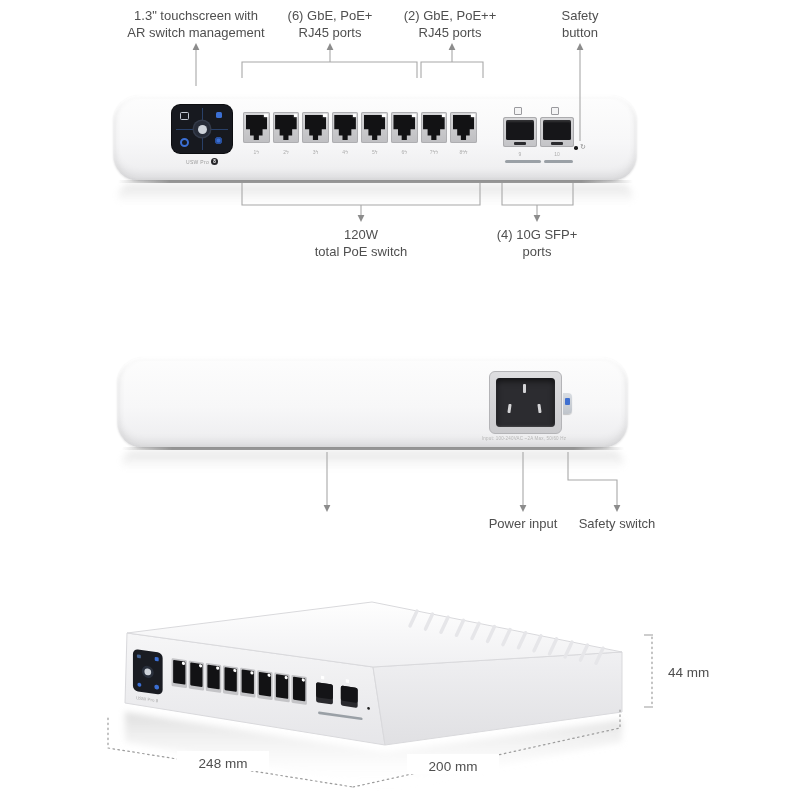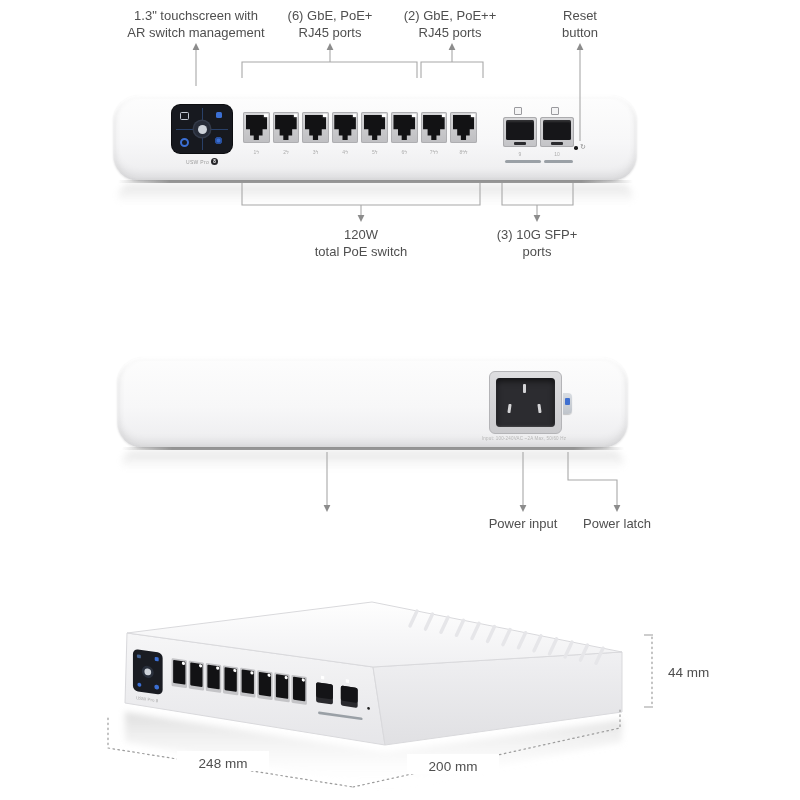--- a/index.html
+++ b/index.html
@@ -71,21 +71,21 @@
 <body>
 
 <div id="canvas">
 
   <div class="callout" style="left:196px;top:8px;">1.3" touchscreen with
 AR switch management</div>
   <div class="callout" style="left:330px;top:8px;">(6) GbE, PoE+
 RJ45 ports</div>
   <div class="callout" style="left:450px;top:8px;">(2) GbE, PoE++
 RJ45 ports</div>
-  <div class="callout" style="left:580px;top:8px;">Reset
+  <div class="callout" style="left:580px;top:8px;">Safety
 button</div>
 
   <div class="device" style="left:113px;top:95px;width:524px;height:86px;">
 
     <div class="screen" style="left:59px;top:10px;width:60px;height:48px;">
       <div class="xh" style="left:29.5px;top:3px;width:1px;height:42px;opacity:.9;"></div>
       <div class="xh" style="left:4px;top:23.5px;width:52px;height:1px;opacity:.9;"></div>
       <div class="scr-center" style="left:22px;top:16px;">
           <i></i>
         </div>
@@ -159,40 +159,40 @@
     <div class="graybar" style="left:392px;top:65px;width:36px;"></div>
     <div class="graybar" style="left:431px;top:65px;width:29px;"></div>
     <div class="resetdot" style="left:461px;top:51px;"></div>
     <div class="reseticon" style="left:467px;top:48px;">↻</div>
   </div>
   <div class="shadowline" style="left:118px;top:180px;width:515px;"></div>
   <div class="reflect" style="left:118px;top:184px;width:515px;height:26px;"></div>
 
   <div class="callout" style="left:361px;top:227px;">120W
 total PoE switch</div>
-  <div class="callout" style="left:537px;top:227px;">(3) 10G SFP+
+  <div class="callout" style="left:537px;top:227px;">(4) 10G SFP+
 ports</div>
 
   <div class="device" style="left:117px;top:357px;width:511px;height:91px;">
     <div class="inlet" style="left:372px;top:14px;width:71px;height:61px;">
       <div class="pit"></div>
       <div class="prong" style="left:33px;top:12px;"></div>
       <div class="prong" style="left:18px;top:32px;transform:rotate(8deg);"></div>
       <div class="prong" style="left:48px;top:32px;transform:rotate(-8deg);"></div>
     </div>
     <div class="latch" style="left:446px;top:36px;">
         <i></i>
       </div>
     <div class="rating" style="left:407px;top:79px;">Input: 100-240VAC ~2A Max, 50/60 Hz</div>
   </div>
   <div class="shadowline" style="left:122px;top:447px;width:502px;"></div>
   <div class="reflect" style="left:122px;top:451px;width:502px;height:24px;"></div>
 
   <div class="callout" style="left:523px;top:516px;">Power input</div>
-  <div class="callout" style="left:617px;top:516px;">Power latch</div>
+  <div class="callout" style="left:617px;top:516px;">Safety switch</div>
 
   <svg id="overlay" width="800" height="800" viewBox="0 0 800 800">
     <defs>
       <linearGradient id="gTop" x1="0" y1="0" x2="0" y2="1">
         <stop offset="0" stop-color="#fefefe"></stop>
           <stop offset="1" stop-color="#f0f0f2"></stop>
       </linearGradient>
       <linearGradient id="gFront" x1="0" y1="0" x2="0" y2="1">
         <stop offset="0" stop-color="#f6f6f7"></stop>
           <stop offset="1" stop-color="#e6e6e9"></stop>

